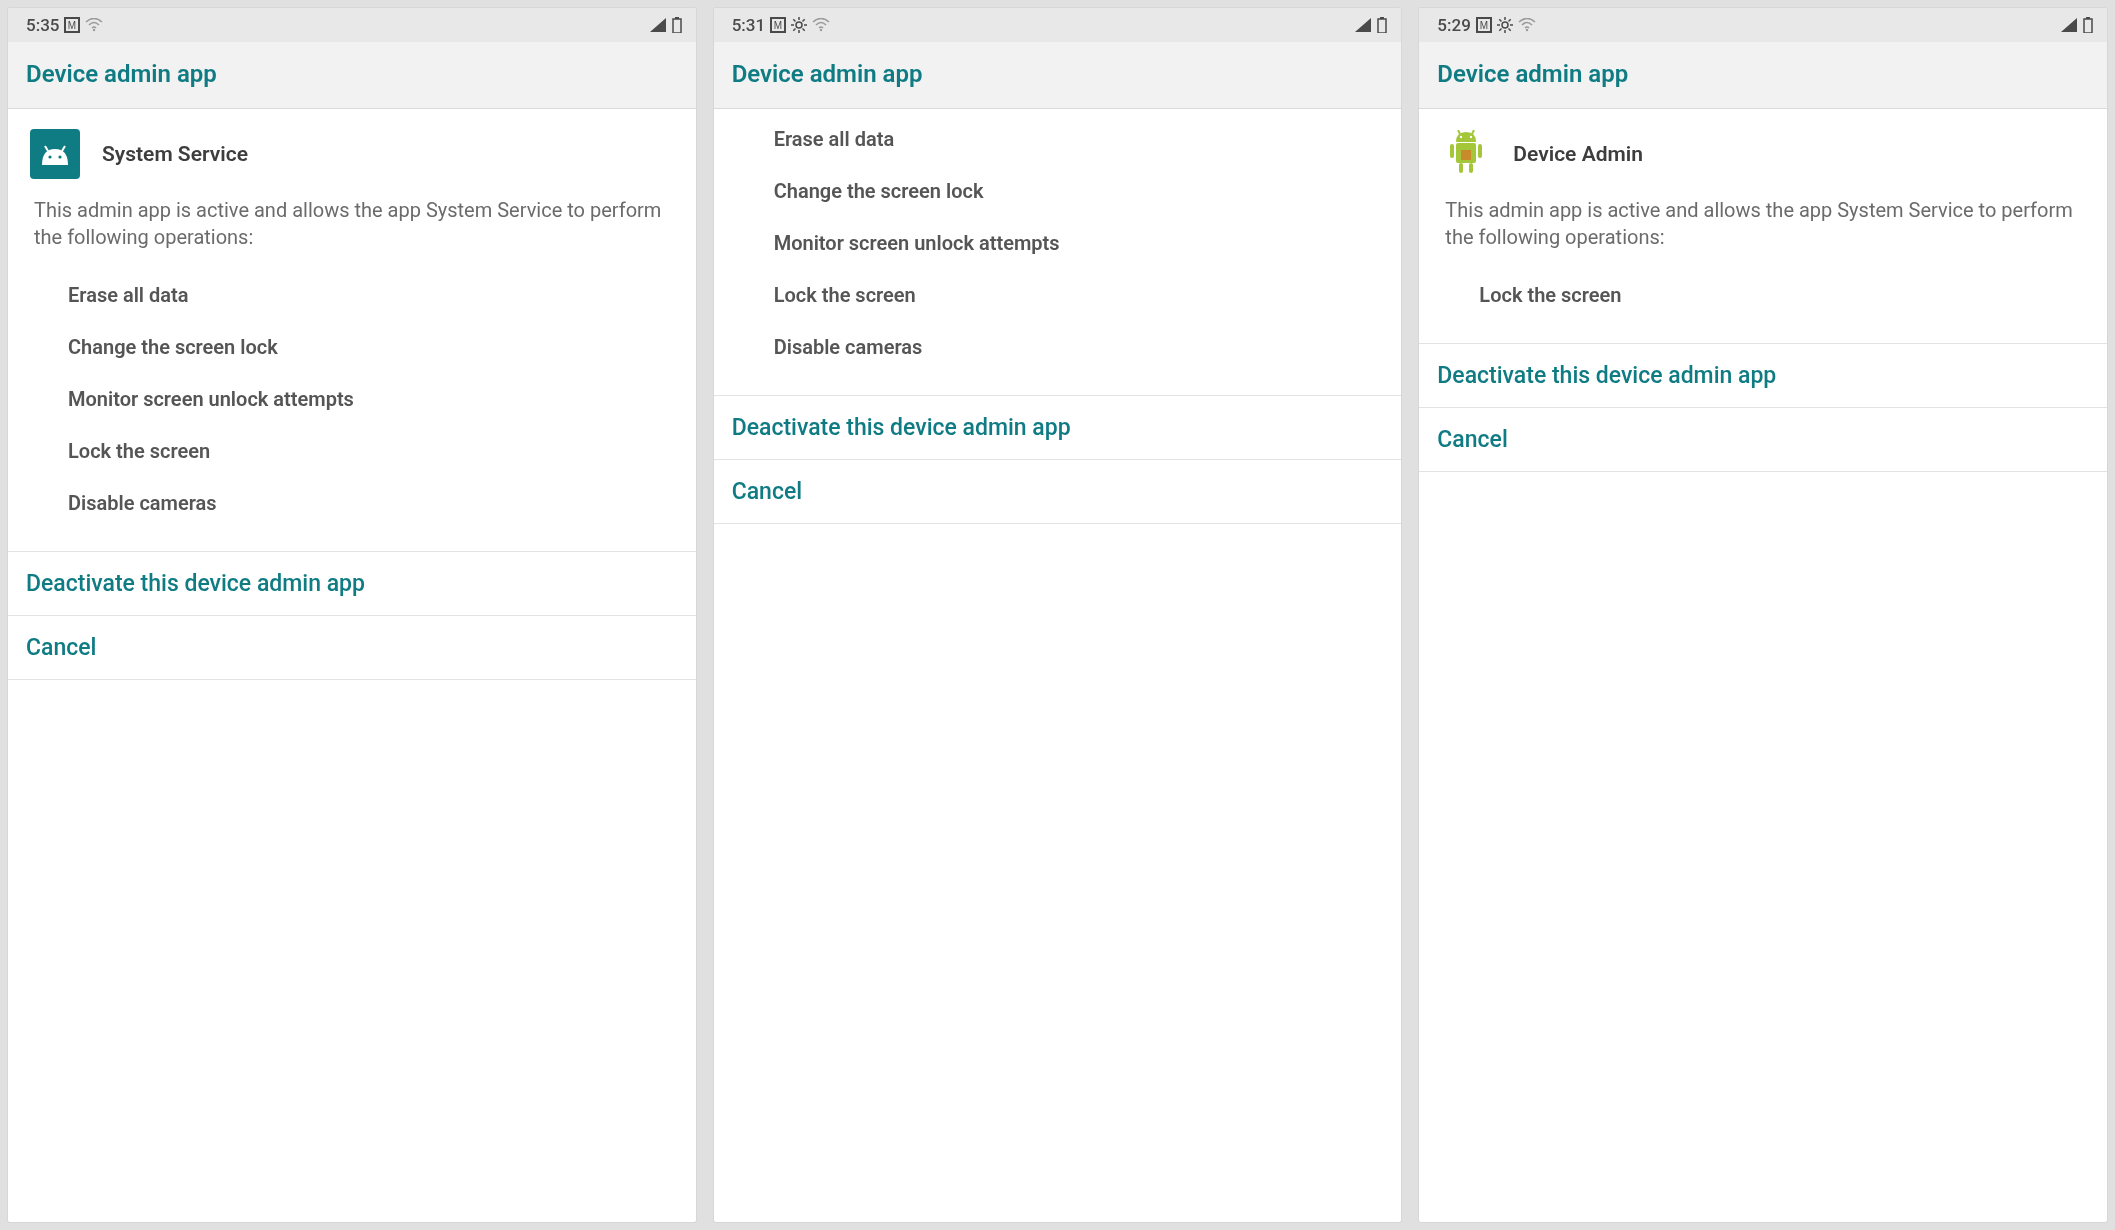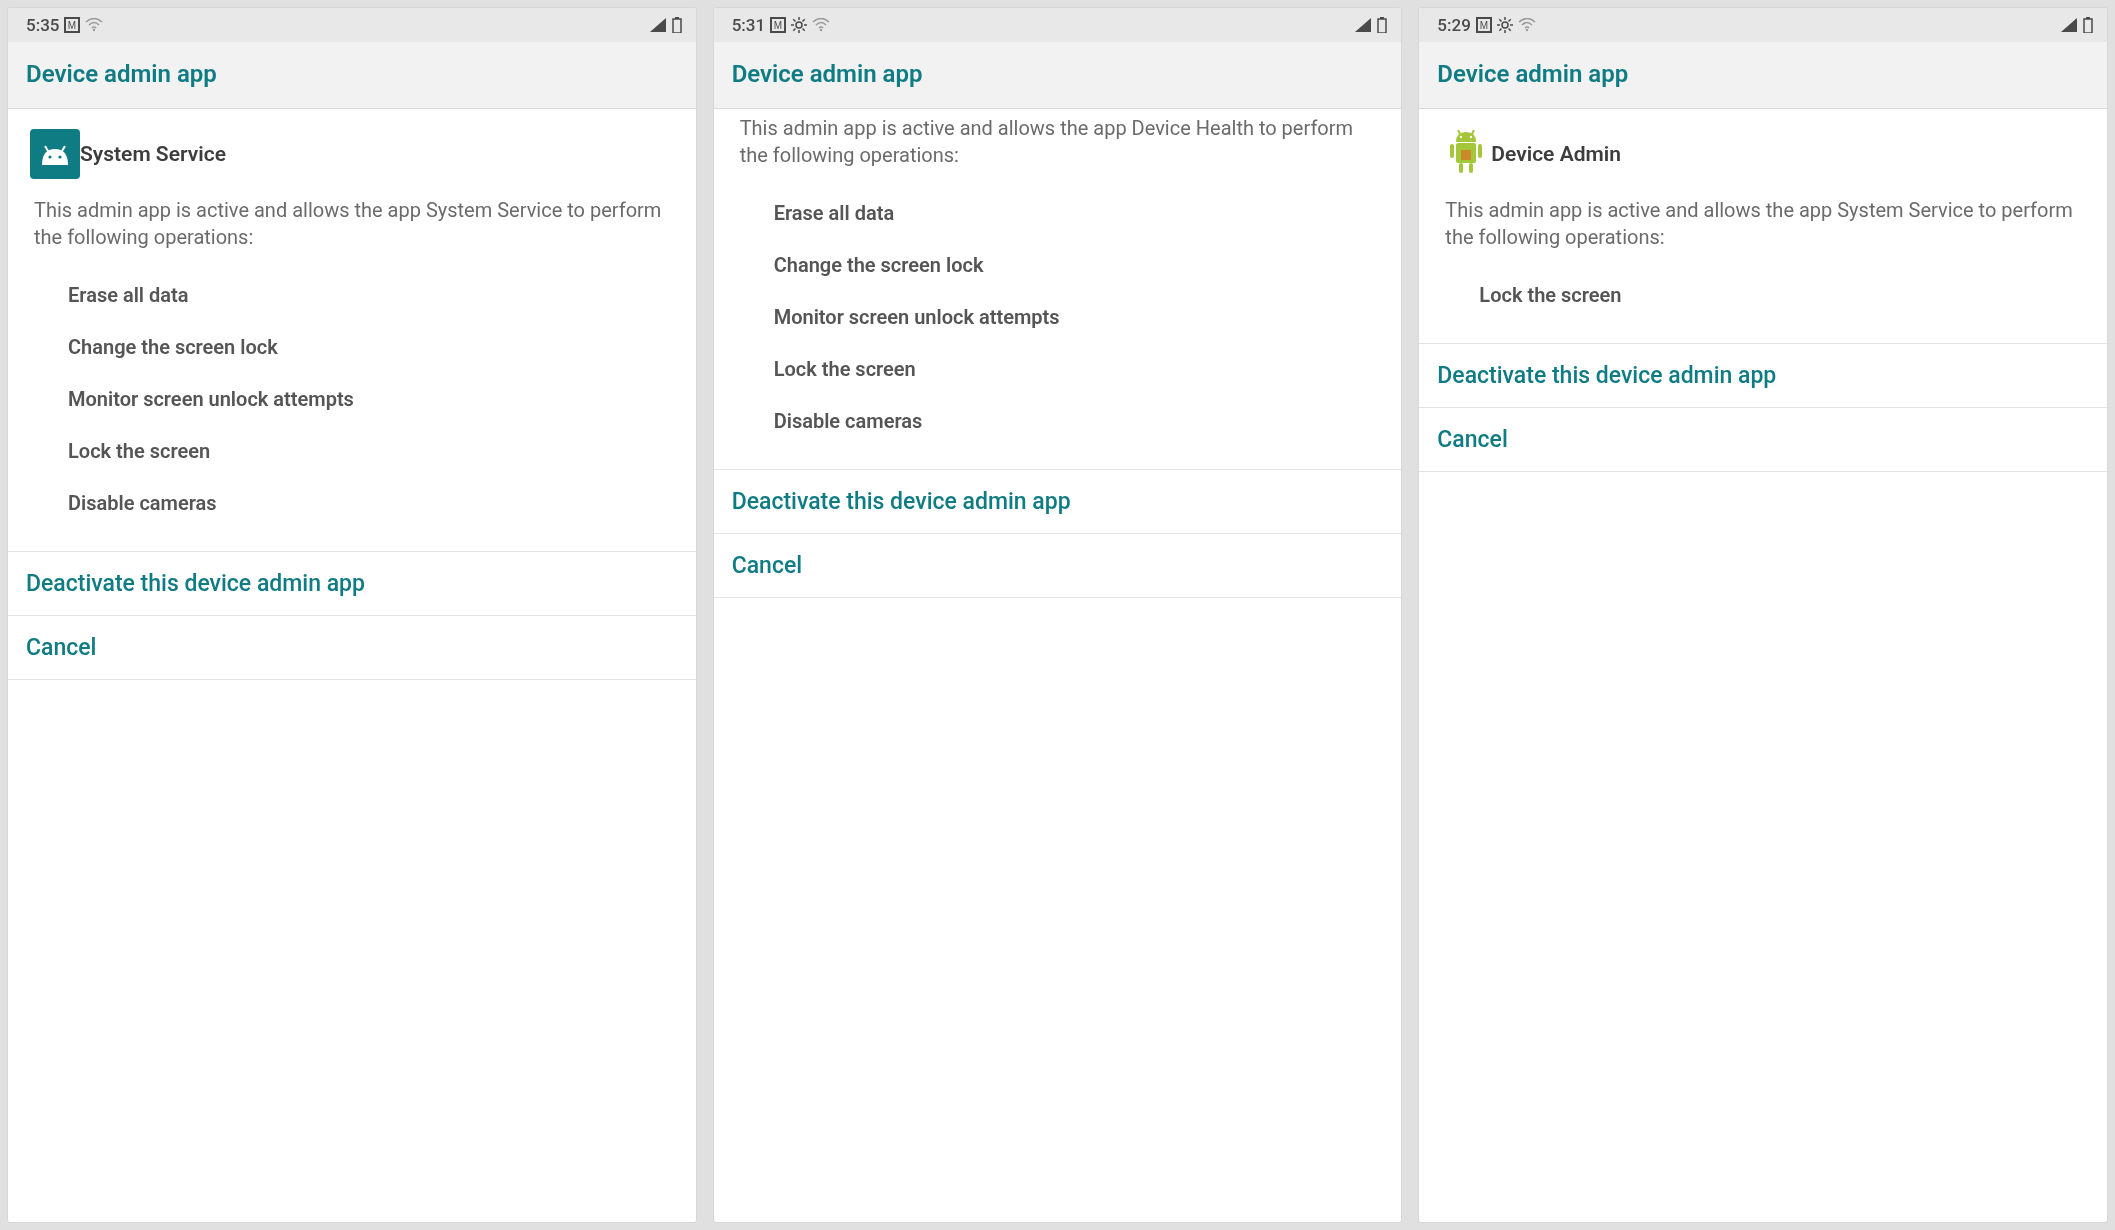--- a/index.html
+++ b/index.html
@@ -39,20 +39,21 @@
     border-bottom: 1px solid #d9d9d9;
   }
   .header-title {
     color: #0f7b83;
     font-size: 24px;
     font-weight: 600;
   }
   .app-row {
     display: flex;
     align-items: center;
+    gap: 22px;
     padding: 20px 22px 12px 22px;
   }
   .app-icon-box {
     width: 50px; height: 50px;
     border-radius: 4px;
     display:flex; align-items:center; justify-content:center;
     flex: 0 0 50px;
   }
   .app-icon-teal { background:#0f7b83; }
   .app-icon-blue { background:#4d82f3; }
@@ -191,21 +192,20 @@
           <svg width="10" height="16">
             <rect x="3" y="0" width="4" height="2" fill="#4a4a4a"></rect>
             <rect x="1" y="2" width="8" height="14" fill="none" stroke="#4a4a4a" stroke-width="1.5"></rect>
           </svg>
         </span>
     </div>
   </div>
   <div class="header">
     <div class="header-title">Device admin app</div>
   </div>
-  <div class="desc">This admin app is active and allows the app Device Health to perform the following operations:</div>
   <div class="perm-list">
     <div class="perm-item">Erase all data</div>
     <div class="perm-item">Change the screen lock</div>
     <div class="perm-item">Monitor screen unlock attempts</div>
     <div class="perm-item">Lock the screen</div>
     <div class="perm-item">Disable cameras</div>
   </div>
   <div class="action-row">Deactivate this device admin app</div>
   <div class="action-row">Cancel</div>
   <div class="spacer"></div>

